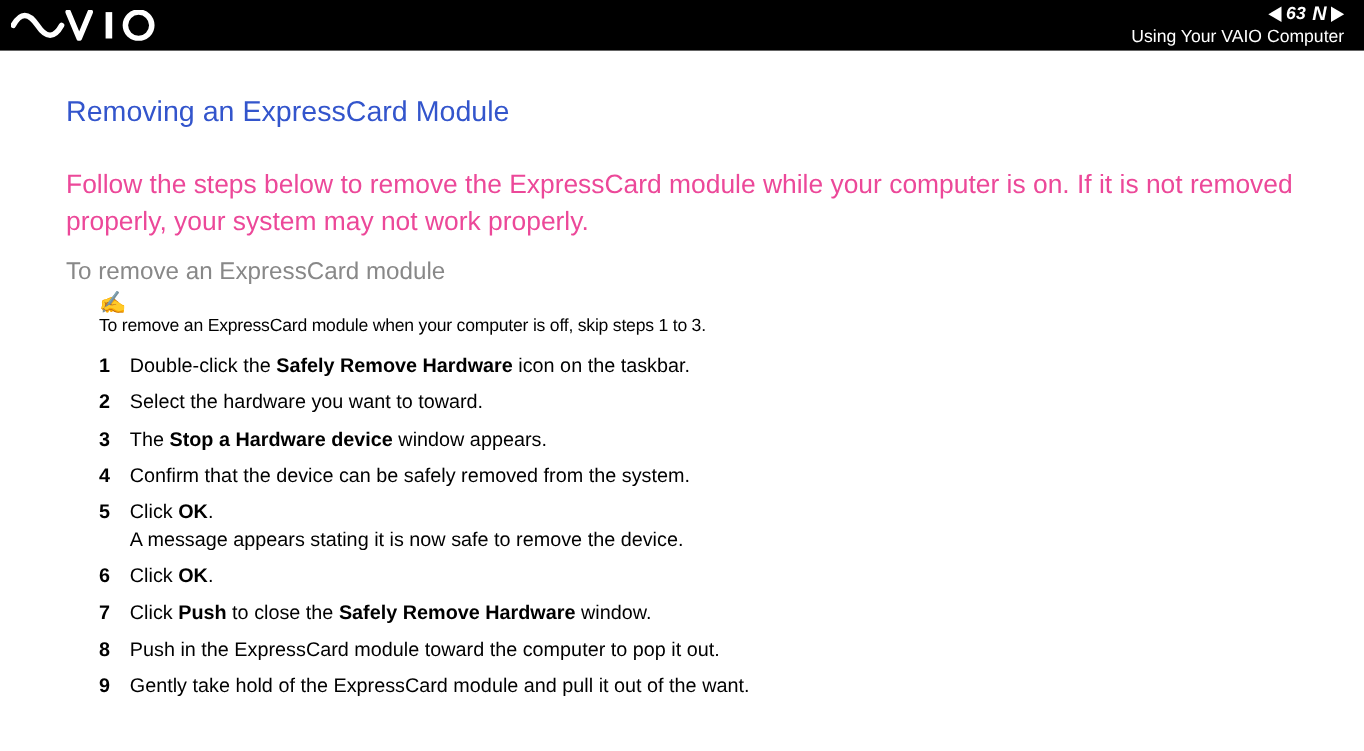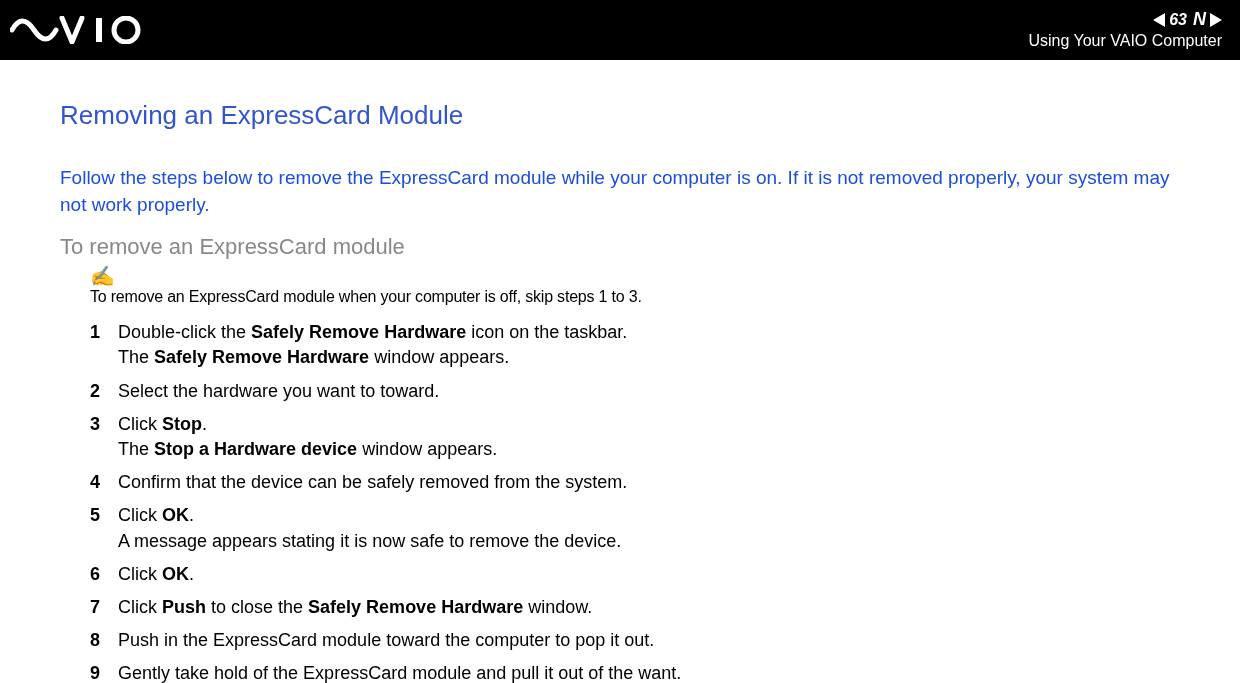--- a/index.html
+++ b/index.html
@@ -6,21 +6,21 @@
   body {
     font-family: Arial, Helvetica, sans-serif;
     background: #fff;
     width: 1240px;
     height: 683px;
     overflow: hidden;
   }
   .header {
     background: #000;
     color: #fff;
-    height: 60px;
+    height: 46px;
     display: flex;
     align-items: center;
     justify-content: space-between;
     padding: 0 18px 0 10px;
   }
   .logo {
     display: flex;
     align-items: center;
     gap: 0;
   }
@@ -65,24 +65,24 @@
   .content {
     padding: 40px 60px 30px 60px;
   }
   .title-main {
     color: #3355cc;
     font-size: 26px;
     font-weight: 400;
     margin-bottom: 34px;
   }
   .intro {
-    font-size: 19px;
+    font-size: 24px;
     line-height: 1.4;
     margin-bottom: 16px;
-    color: #1d4ed8;
+    color: #ec4899;
   }
   .subheading {
     color: #888;
     font-size: 22px;
     font-weight: 400;
     margin-bottom: 6px;
   }
   .note-block {
     margin-left: 30px;
     margin-bottom: 14px;
@@ -153,33 +153,31 @@
   <div class="note-block">
     <span class="note-icon">✍</span>
     <span class="note-text">To remove an ExpressCard module when your computer is off, skip steps 1 to 3.</span>
   </div>
 
   <div class="steps" id="steps-container">
       <div class="step-row">
         <div class="step-num">1</div>
         <div class="step-body">
           <span class="sub">Double-click the <b>Safely Remove Hardware</b> icon on the taskbar.</span>
-          <span class="sub">The <b>Safely Remove Hardware</b> window appears.</span>
         </div>
       </div>
       <div class="step-row">
         <div class="step-num">2</div>
         <div class="step-body">
           <span class="sub">Select the hardware you want to toward.</span>
         </div>
       </div>
       <div class="step-row">
         <div class="step-num">3</div>
         <div class="step-body">
-          <span class="sub">Click <b>Stop</b>.</span>
           <span class="sub">The <b>Stop a Hardware device</b> window appears.</span>
         </div>
       </div>
       <div class="step-row">
         <div class="step-num">4</div>
         <div class="step-body">
           <span class="sub">Confirm that the device can be safely removed from the system.</span>
         </div>
       </div>
       <div class="step-row">

